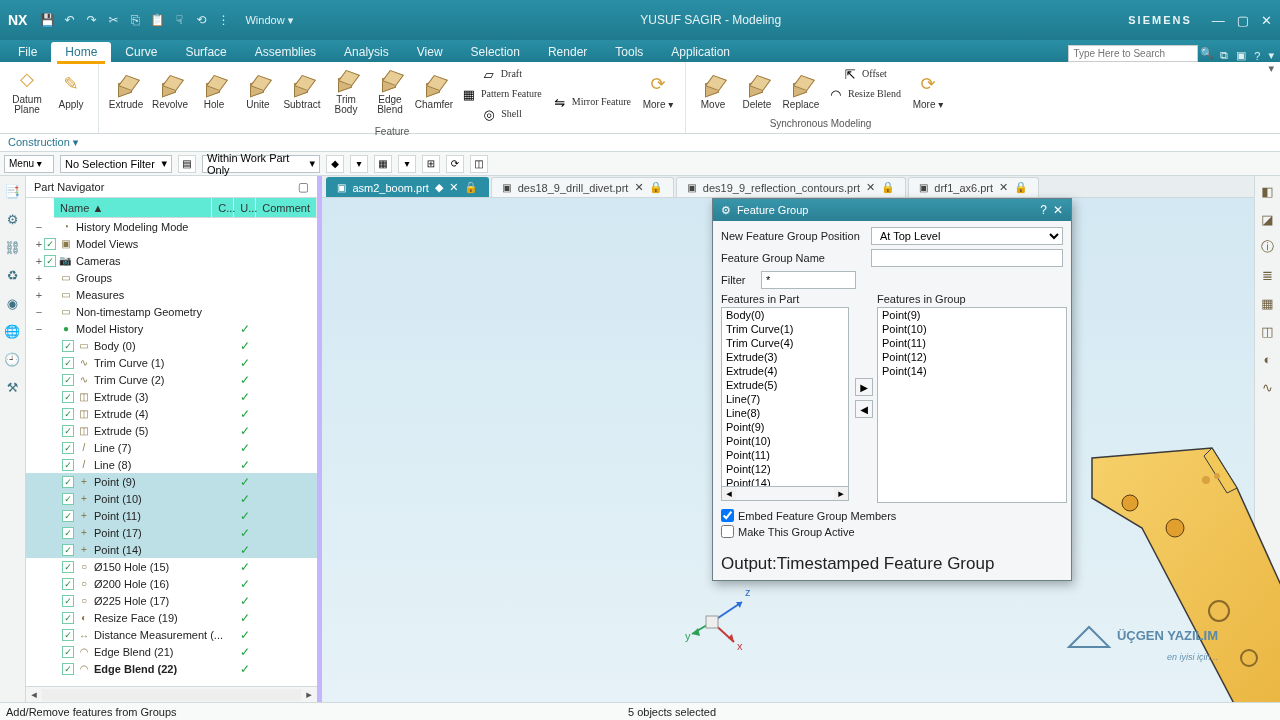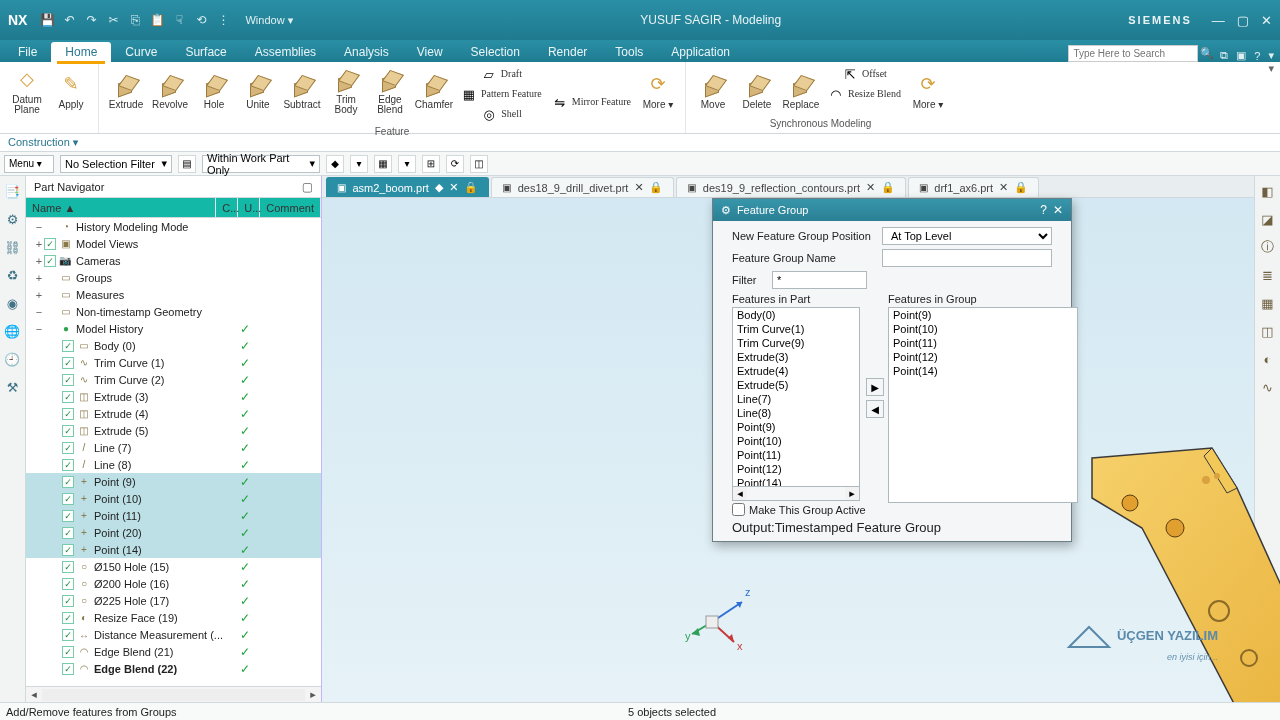--- a/index.html
+++ b/index.html
@@ -49,24 +49,24 @@
 .selbar .mini-ico { width:18px; height:18px; border:1px solid #d2d9db; background:#fff; display:inline-flex; align-items:center; justify-content:center; font-size:10px; }
 
 
 .main { position:absolute; top: 176px; left:0; right:0; bottom:18px; display:flex; }
 
 
 .left-rail { width: 26px; background:#f2f4f4; border-right:1px solid #d0d9dc; display:flex; flex-direction:column; align-items:center; gap:10px; padding-top:6px; }
 .left-rail .rail-ico { width:18px; height:18px; display:flex; align-items:center; justify-content:center; color:#3f7385; font-size:13px; }
 
 
-.partnav { width: 296px; background:#fff; border-right:1px solid #c4b5fd; display:flex; flex-direction:column; }
+.partnav { width: 296px; background:#fff; border-right:5px solid #c4b5fd; display:flex; flex-direction:column; }
 .partnav-title { height:22px; background:#fff; border-bottom:1px solid #d0d9dc; display:flex; align-items:center; padding:0 8px; font-size:11px; color:#222; }
 .partnav-title .pin { margin-left:auto; font-size:12px; color:#666; }
-.partnav-header { height:20px; background:#14b8a6; border-bottom:1px solid #d0d9dc; display:flex; align-items:center; font-size:10px; color:#333; }
+.partnav-header { height:20px; background:#5eead4; border-bottom:1px solid #d0d9dc; display:flex; align-items:center; font-size:10px; color:#333;margin-left:28px; }
 .partnav-header .col { padding:0 6px; border-right:1px solid #e5e9ea; height:100%; display:flex; align-items:center; }
 .partnav-tree { flex:1; overflow:auto; font-size:11px; color:#222; }
 .tree-row { display:flex; align-items:center; height:17px; padding-left:4px; position:relative; }
 .tree-row .check { width:12px; height:12px; border:1px solid #7ca; background:#fff; margin-right:4px; display:inline-flex; align-items:center; justify-content:center; font-size:9px; color:#1c8a3e; }
 .tree-row .feat-ico { width:12px; height:12px; margin-right:4px; display:inline-flex; align-items:center; justify-content:center; font-size:10px; }
 .tree-row.selected { background:#bde0e7; }
 .tree-row .status-check { position:absolute; left:214px; color:#1fa33c; font-size:12px; }
 .tree-row .expander { width:10px; text-align:center; color:#666; }
 .partnav-scroll { height:16px; border-top:1px solid #d0d9dc; background:#f4f4f4; display:flex; align-items:center; }
 .partnav-scroll .arrow { width:16px; text-align:center; color:#555; }
@@ -84,21 +84,21 @@
 
 .right-rail { width:26px; background:#f2f4f4; border-left:1px solid #d0d9dc; display:flex; flex-direction:column; align-items:center; gap:10px; padding-top:6px; }
 .right-rail .rail-ico { width:18px; height:18px; display:flex; align-items:center; justify-content:center; color:#6f6040; font-size:13px; }
 
 
 .dialog { position:absolute; left:390px; top:0; width:360px; background:#f4f6f7; border:1px solid #6c7f86; box-shadow:2px 4px 10px rgba(0,0,0,0.3); z-index:10; }
 .dialog-title { height:22px; background:linear-gradient(#3796ab,#2a7f94); color:#fff; display:flex; align-items:center; padding:0 8px; font-size:12px; }
 .dialog-title .gear { margin-right:6px; font-size:11px; }
 .dialog-title .spacer { flex:1; }
 .dialog-title .help, .dialog-title .close { margin-left:6px; font-size:12px; cursor:pointer; }
-.dialog-body { padding:6px 19px; }
+.dialog-body { padding:6px 8px; }
 .dlg-row { display:flex; align-items:center; margin-bottom:4px; }
 .dlg-row .lbl { width:150px; font-size:11px; color:#222; }
 .dlg-row select, .dlg-row input[type=text] { flex:1; height:18px; border:1px solid #aeb9bd; font-size:11px; padding:0 4px; background:#fff; }
 .dlg-check { display:flex; align-items:center; margin-bottom:3px; font-size:11px; color:#222; }
 .dlg-check input { margin-right:4px; }
 .dlg-listbox { border:1px solid #aeb9bd; background:#fff; font-size:11px; height:180px; overflow-y:scroll; }
 .dlg-listbox .item { padding:0 4px; height:14px; line-height:14px; }
 .dlg-cols { display:flex; align-items:flex-start; gap:4px; margin-top:2px; }
 .dlg-col { flex:1; display:flex; flex-direction:column; }
 .dlg-col-label { font-size:11px; color:#222; margin-bottom:2px; }
@@ -479,21 +479,21 @@
           <span class="expander"></span>
           <span class="check">✓</span>
           <span class="feat-ico" style="color:#8a7a4a;">+</span>
           <span>Point (11)</span>
           <span class="status-check">✓</span>
         </div>
         <div class="tree-row selected" style="padding-left: 26px;">
           <span class="expander"></span>
           <span class="check">✓</span>
           <span class="feat-ico" style="color:#8a7a4a;">+</span>
-          <span>Point (20)</span>
+          <span>Point (17)</span>
           <span class="status-check">✓</span>
         </div>
         <div class="tree-row selected" style="padding-left: 26px;">
           <span class="expander"></span>
           <span class="check">✓</span>
           <span class="feat-ico" style="color:#8a7a4a;">+</span>
           <span>Point (14)</span>
           <span class="status-check">✓</span>
         </div>
         <div class="tree-row" style="padding-left: 26px;">
@@ -603,21 +603,21 @@
           <div class="dlg-row" style="width:160px;">
             <span class="lbl" style="width:40px;">Filter</span>
             <input type="text" style="width: 95px; flex: 0 0 auto;" value="*">
           </div>
           <div class="dlg-cols">
             <div class="dlg-col" style="flex:0 0 130px;">
               <span class="dlg-col-label">Features in Part</span>
               <div class="dlg-listbox part" id="list-part">
                   <div class="item">Body(0)</div>
                   <div class="item">Trim Curve(1)</div>
-                  <div class="item">Trim Curve(9)</div>
+                  <div class="item">Trim Curve(4)</div>
                   <div class="item">Extrude(3)</div>
                   <div class="item">Extrude(4)</div>
                   <div class="item">Extrude(5)</div>
                   <div class="item">Line(7)</div>
                   <div class="item">Line(8)</div>
                   <div class="item">Point(9)</div>
                   <div class="item">Point(10)</div>
                   <div class="item">Point(11)</div>
                   <div class="item">Point(12)</div>
                   <div class="item">Point(14)</div>
@@ -636,25 +636,29 @@
               <span class="dlg-col-label">Features in Group</span>
               <div class="dlg-listbox group" id="list-group" style="height:196px;">
                   <div class="item">Point(9)</div>
                   <div class="item">Point(10)</div>
                   <div class="item">Point(11)</div>
                   <div class="item">Point(12)</div>
                   <div class="item">Point(14)</div>
                 </div>
             </div>
           </div>
+          <label class="dlg-check" style="margin-top:6px;">
+              <input type="checkbox" checked="" style="">
+              <span>Embed Feature Group Members</span>
+            </label>
           <label class="dlg-check">
               <input type="checkbox" style="">
               <span>Make This Group Active</span>
             </label>
-          <div style="font-size:13px;color:#222;margin-top:4px;">Output:Timestamped Feature Group</div>
+          <div style="font-size:17px;color:#222;margin-top:16px;">Output:Timestamped Feature Group</div>
         </div>
       </div>
 
       <svg class="part-shape" viewBox="0 0 260 350">
         <defs>
           <linearGradient id="g1" x1="0" y1="0" x2="1" y2="1">
             <stop offset="0" stop-color="#f6d06a"></stop>
               <stop offset="1" stop-color="#e8b13a"></stop>
           </linearGradient>
         </defs>

